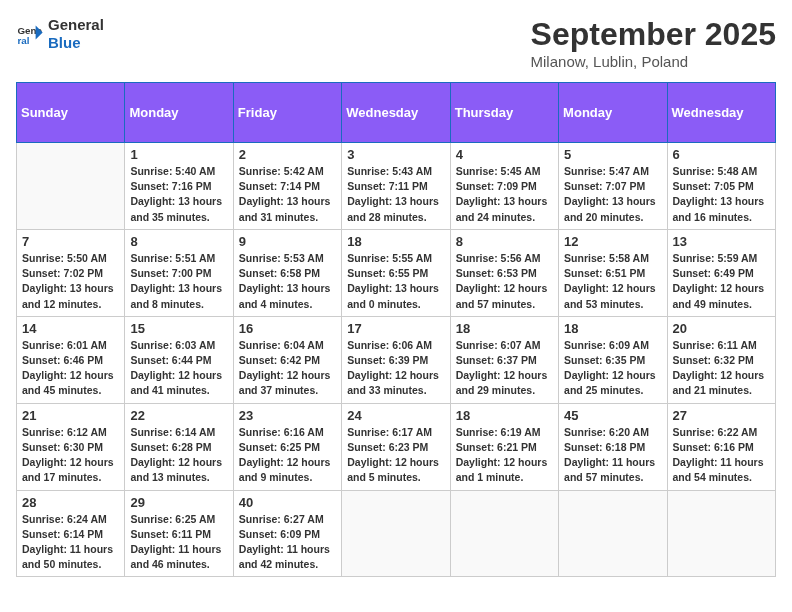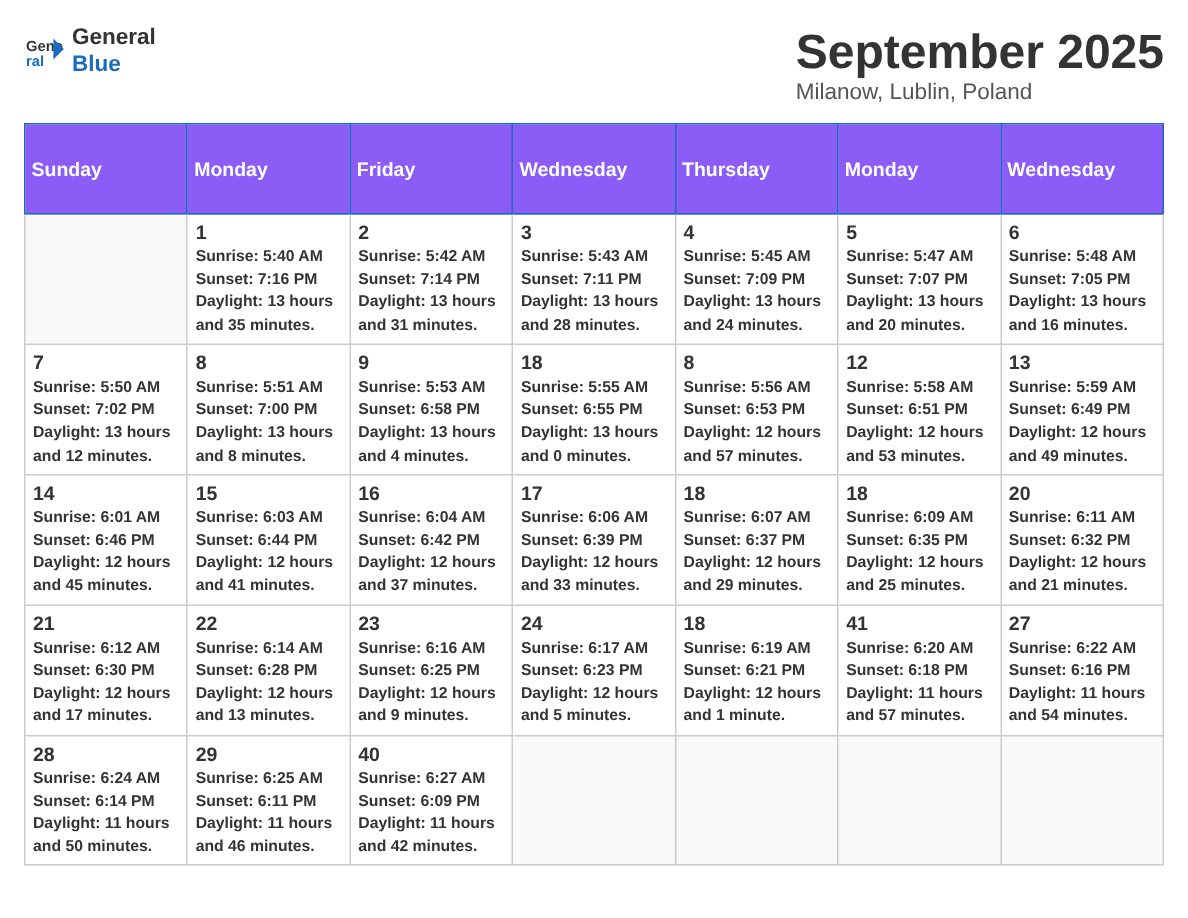--- a/index.html
+++ b/index.html
@@ -211,21 +211,21 @@
         </td>
         <td>
           <span class="day-number">24</span>
           <div class="day-info">Sunrise: 6:17 AM<br>Sunset: 6:23 PM<br>Daylight: 12 hours<br>and 5 minutes.</div>
         </td>
         <td>
           <span class="day-number">18</span>
           <div class="day-info">Sunrise: 6:19 AM<br>Sunset: 6:21 PM<br>Daylight: 12 hours<br>and 1 minute.</div>
         </td>
         <td>
-          <span class="day-number">41</span>
+          <span class="day-number">45</span>
           <div class="day-info">Sunrise: 6:20 AM<br>Sunset: 6:18 PM<br>Daylight: 11 hours<br>and 57 minutes.</div>
         </td>
         <td>
           <span class="day-number">27</span>
           <div class="day-info">Sunrise: 6:22 AM<br>Sunset: 6:16 PM<br>Daylight: 11 hours<br>and 54 minutes.</div>
         </td>
       </tr>
       <tr>
         <td>
           <span class="day-number">28</span>

